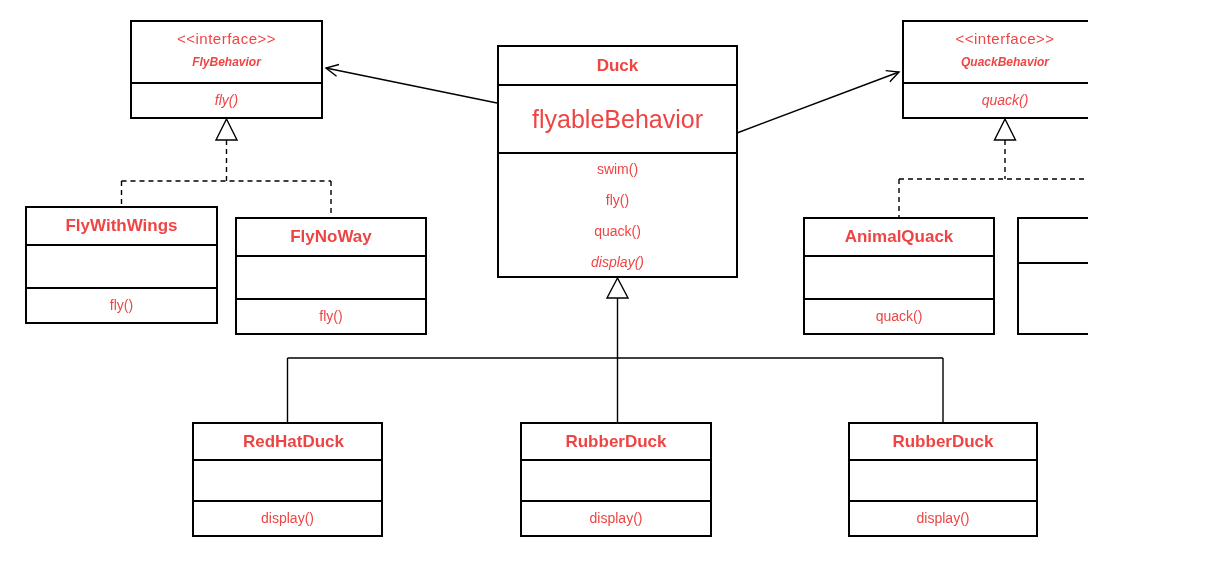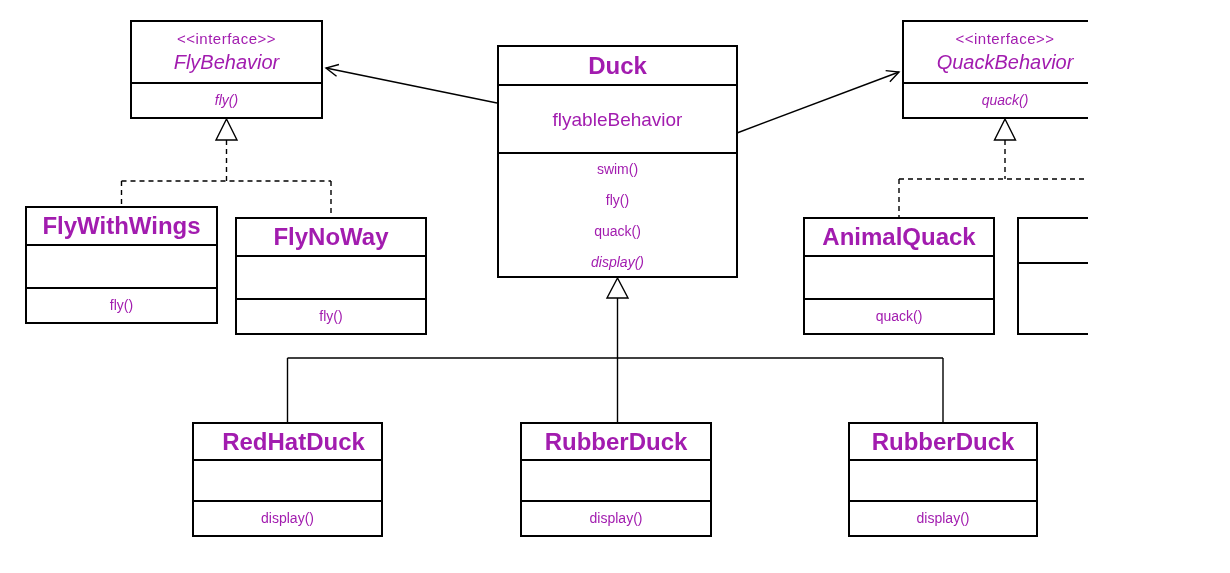--- a/index.html
+++ b/index.html
@@ -6,21 +6,21 @@
     margin: 0;
     padding: 0;
     background: #ffffff;
   }
   #canvas {
     position: relative;
     width: 1088px;
     height: 573px;
     background: #ffffff;
     font-family: "Liberation Sans", "DejaVu Sans", sans-serif;
-    color: #a21caf;
+    color: #ef4444;
     overflow: hidden;
     text-align: center;
   }
   #connector-layer {
     position: absolute;
     left: 0; top: 0;
     width: 1230px;
     height: 573px;
   }
   .uml-box {
@@ -41,32 +41,32 @@
     flex: 0 0 auto;
   }
   .cmp:first-child { border-top: none; }
   .cmp.grow { flex: 1 1 auto; }
   .stereo {
     font-size: 15px;
     line-height: 20px;
     letter-spacing: 0.5px;
   }
   .cls-name {
-    font-size: 24px;
+    font-size: 17px;
     font-weight: bold;
     line-height: 24px;
   }
   .iface-name {
-    font-size: 20px;
-    font-weight: normal;
+    font-size: 12px;
+    font-weight: bold;
     font-style: italic;
     line-height: 26px;
   }
   .attr-line {
-    font-size: 19px;
+    font-size: 25px;
     line-height: 29px;
     white-space: nowrap;
   }
   .method-line {
     font-size: 14px;
     line-height: 25px;
     white-space: nowrap;
   }
   .duck-method { line-height: 31px; }
   .italic { font-style: italic; }

